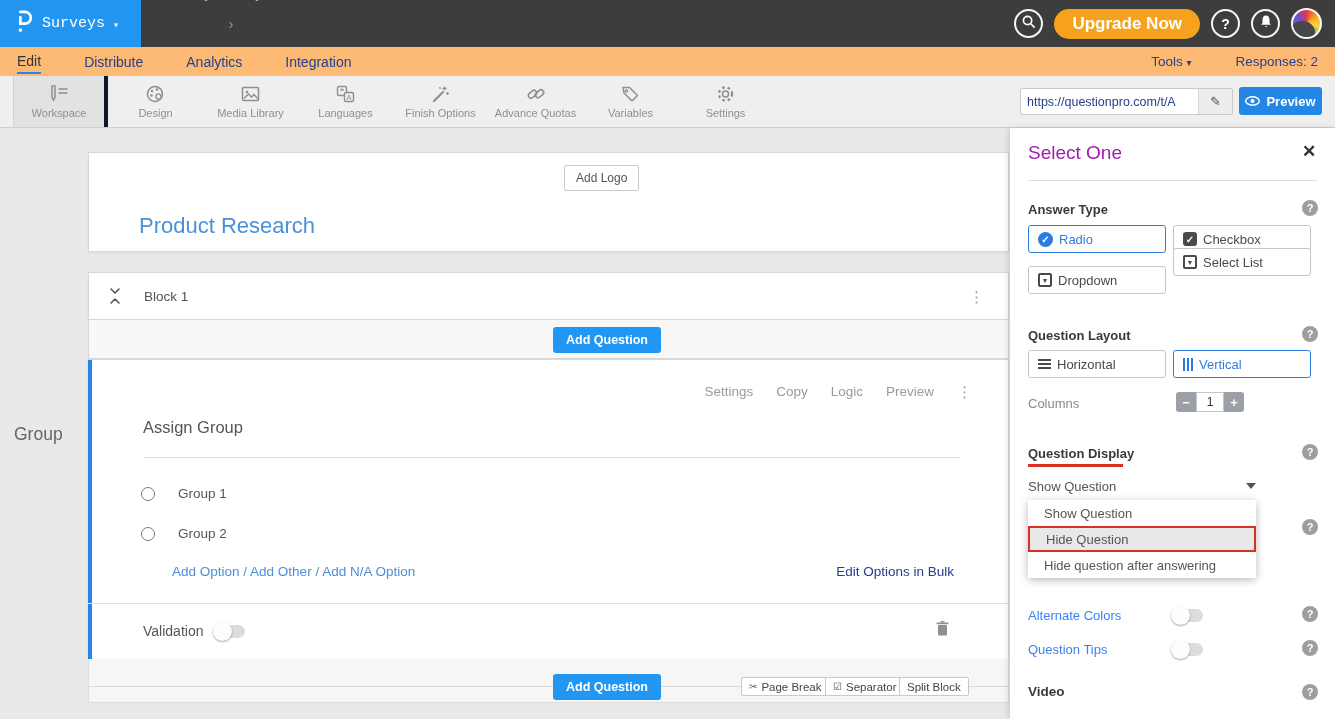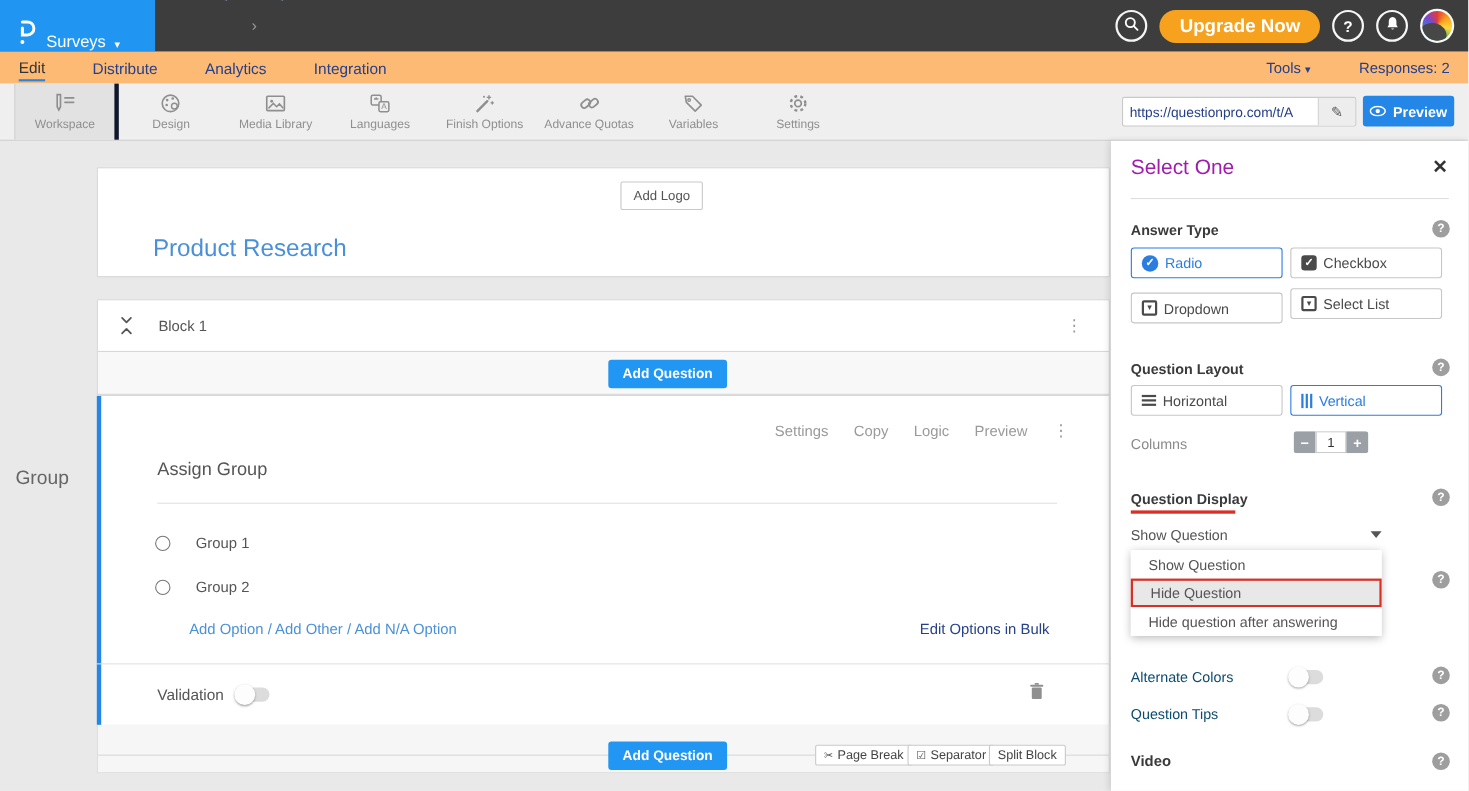--- a/index.html
+++ b/index.html
@@ -1,21 +1,21 @@
 <!DOCTYPE html>
 <html><head>
 <meta charset="utf-8">
 <style>
   * { margin:0; padding:0; box-sizing:border-box; }
   body { font-family:"Liberation Sans", sans-serif; background:#fff; }
   .root { position:relative; width:1335px; height:719px; background:#e9e9e9; overflow:hidden; font-family:"Liberation Sans", sans-serif; }
 
   
   .topbar { position:absolute; left:0; top:0; width:1335px; height:47px; background:#3d3d3d; display:flex; align-items:center; }
-  .logo-area { width:141px; height:47px; background:#2095f2; display:flex; align-items:flex-end; gap:8px; padding-left:14px; cursor:pointer; }
+  .logo-area { width:141px; height:47px; background:#2095f2; display:flex; align-items:center; gap:8px; padding-left:14px; cursor:pointer;font-family:Liberation Mono, monospace; }
   .logo-area .menu-label { color:#fff; font-size:15px; }
   .logo-area .caret { color:#fff; font-size:10px; margin-top:2px; }
   .crumbs { display:flex; align-items:center; gap:14px; margin-left:30px; font-size:15px;flex-direction:column; }
   .crumb-parent { color:#8fb9dd; cursor:pointer; }
   .crumb-sep { color:#9a9a9a; font-size:15px; }
   .crumb-current { color:#f2f2f2; }
   .topbar-right { position:absolute; right:13px; top:0; height:47px; display:flex; align-items:center; gap:11px; }
   .circle-btn { width:29px; height:29px; border-radius:50%; border:2px solid rgba(255,255,255,.95); display:flex; align-items:center; justify-content:center; cursor:pointer; }
   .upgrade-btn { height:30px; padding:0 18px; border-radius:15px; background:#f6a21e; color:#fff; font-size:17px; font-weight:700; display:flex; align-items:center; cursor:pointer; border:none; }
   .help-glyph { color:#fff; font-size:14px; font-weight:700; }
@@ -104,21 +104,21 @@
   .stepper .st-btn { width:20px; background:#9aa0a6; color:#fff; font-size:13px; font-weight:700; display:flex; align-items:center; justify-content:center; cursor:pointer; }
   .stepper .st-val { width:28px; background:#fff; border:1px solid #c6c6c6; font-size:12px; color:#333; display:flex; align-items:center; justify-content:center; }
   .annot-underline { position:absolute; left:18px; top:336px; width:95px; height:3px; background:#d93025; }
   .qd-select { position:absolute; left:18px; top:346px; width:228px; height:24px; display:flex; align-items:center; justify-content:space-between; cursor:pointer; }
   .qd-select .qd-value { font-size:13px; color:#555; }
   .qd-caret { width:0; height:0; border-left:5px solid transparent; border-right:5px solid transparent; border-top:6px solid #555; }
   .qd-menu { position:absolute; left:18px; top:372px; width:228px; background:#fff; box-shadow:0 2px 8px rgba(0,0,0,.28); z-index:5; }
   .qd-item { height:26px; display:flex; align-items:center; padding-left:16px; font-size:13px; color:#555; cursor:pointer; background:#fff; }
   .qd-item.annot-highlight { background:#e8e8e8; border:2.5px solid #d93025; }
   .toggle-row { position:absolute; left:18px; display:flex; align-items:center; }
-  .toggle-row .tr-label { font-size:13px; color:#0c4a6e; width:145px; }
+  .toggle-row .tr-label { font-size:13px; color:#3b82f6; width:145px; }
   .video-label { position:absolute; left:18px; top:556px; font-size:13.5px; font-weight:700; color:#3a3a3a; }
 </style>
 </head>
 <body>
 
 <div class="root">
 
   <div class="topbar">
     <div class="logo-area">
       <span>
@@ -377,21 +377,21 @@
       <span>Radio</span>
     </div>
     <div class="pill-btn" style="left:163px; top:97px;">
       <span class="ico-checkbox">✓</span>
       <span>Checkbox</span>
     </div>
     <div class="pill-btn" style="left:18px; top:138px;">
       <span class="ico-dropbox">▼</span>
       <span>Dropdown</span>
     </div>
-    <div class="pill-btn" style="left:163px; top:134px;">
+    <div class="pill-btn" style="left:163px; top:120px;">
       <span class="ico-dropbox">▼</span>
       <span>Select List</span>
     </div>
 
     <div class="sec-label" style="top:200px;">Question Layout</div>
     <span class="help-icon" style="top:198px;">?</span>
     <div class="pill-btn" style="left:18px; top:222px;">
       <span class="ico-hlines">
           <i></i>
           <i></i>

